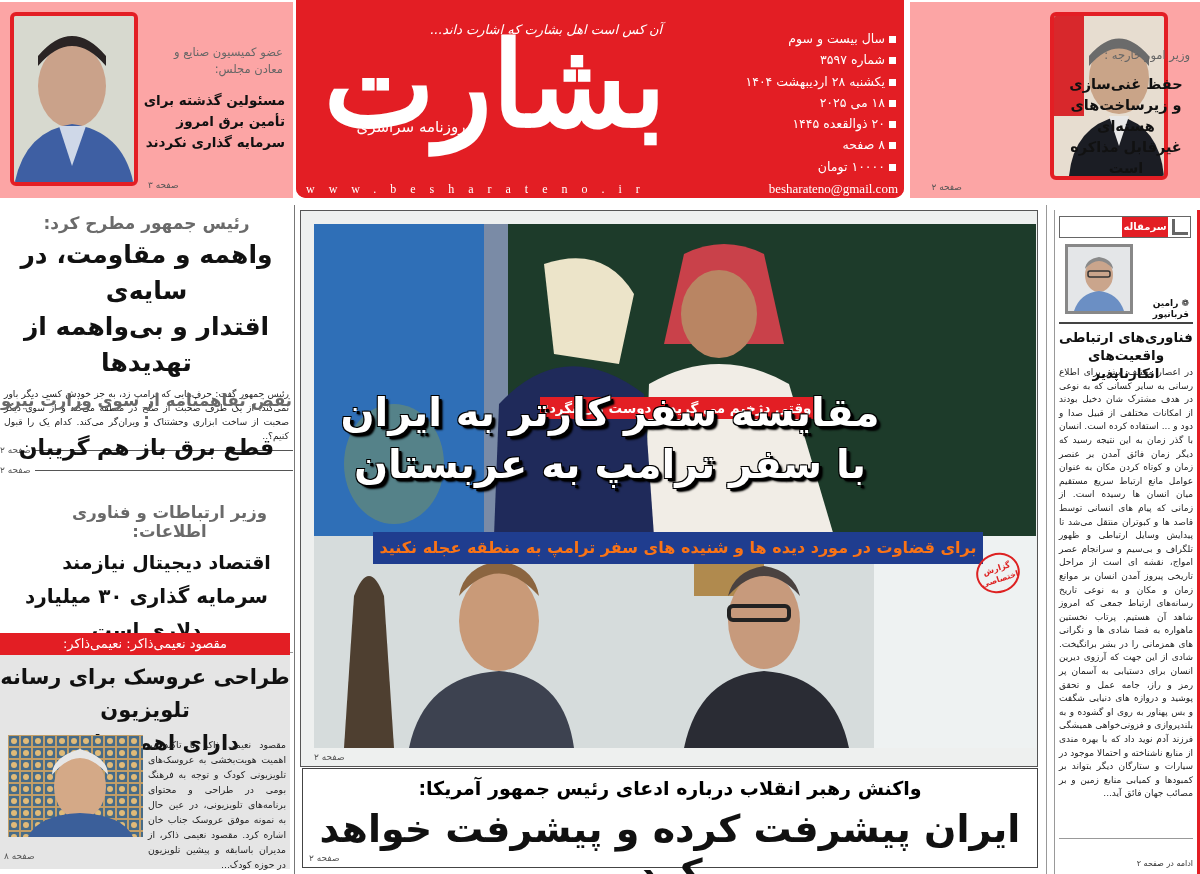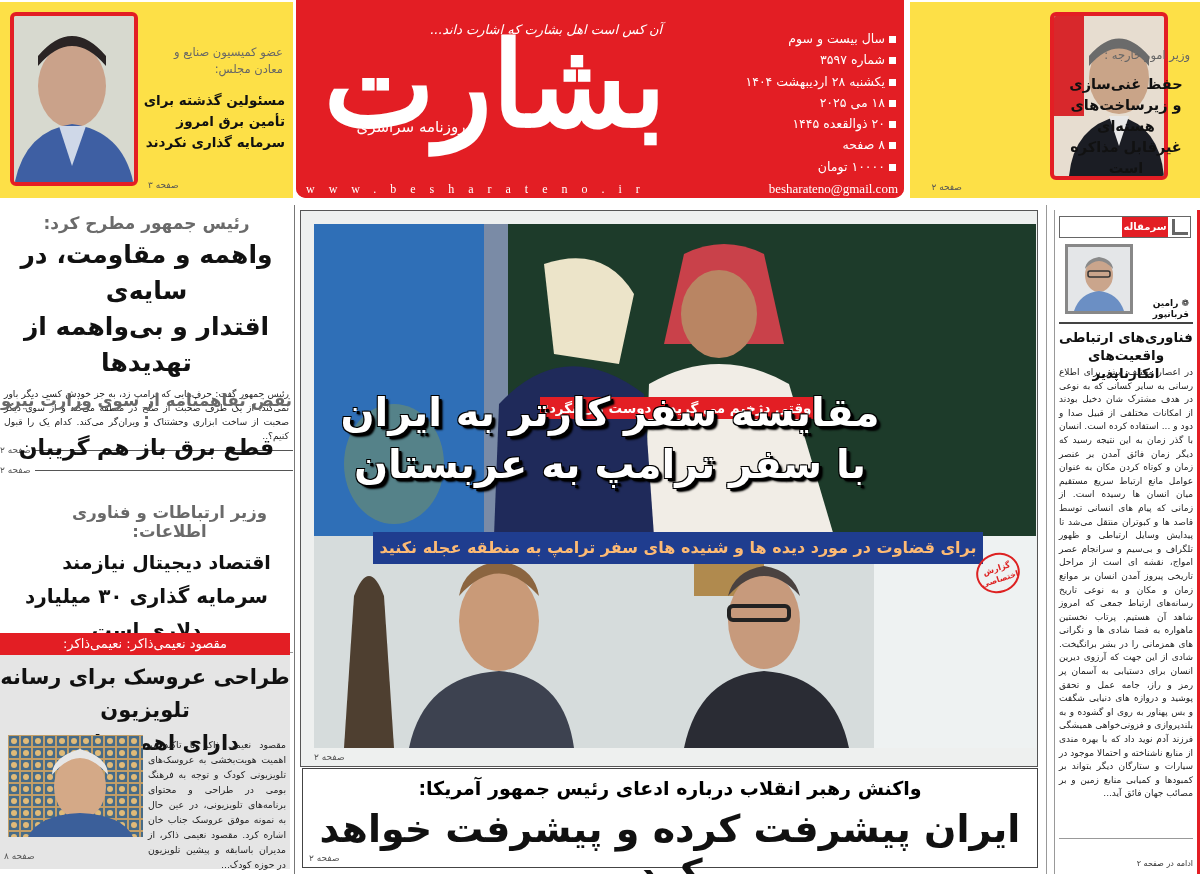--- a/index.html
+++ b/index.html
@@ -14,21 +14,21 @@
   .masthead .motto { position: absolute; left: 120px; top: 22px; width: 260px; color: #fff; font-family: "DejaVu Serif", serif; font-style: italic; font-size: 13px; text-align: center; }
   .masthead .subtitle { position: absolute; left: 55px; top: 118px; width: 120px; color: #fff; font-size: 15px; text-align: center; }
   .masthead .info { position: absolute; right: 8px; top: 28px; width: 130px; list-style: none; }
   .masthead .info li { color: #fff; font-size: 12.5px; line-height: 21.3px; white-space: nowrap; }
   .masthead .info li::before { content: ""; display: inline-block; width: 7px; height: 7px; background: #fff; margin-left: 4px; vertical-align: middle; }
   .masthead .urlbar { position: absolute; left: 0; right: 0; bottom: 0; height: 18px; background: #e31e24; display: flex; justify-content: space-between; align-items: center; padding: 0 6px 0 10px; direction: ltr; }
   .masthead .url { color: #fff; font-family: "Liberation Serif", serif; font-size: 12px; letter-spacing: 14px; }
   .masthead .email { color: #fff; font-family: "Liberation Serif", serif; font-size: 13px; }
 
   
-  .topbox { top: 2px; height: 196px; background: #fde047; }
+  .topbox { top: 2px; height: 196px; background: #fca5a5; }
   .topbox .photo { position: absolute; top: 10px; width: 108px; height: 168px; border: 4px solid #e31e24; border-radius: 6px; overflow: hidden; }
   .photo-face { position: absolute; inset: 0; }
   .topbox .kicker { position: absolute; font-size: 11.5px; color: #666; text-align: right; line-height: 17px; }
   .topbox .head { position: absolute; font-weight: bold; font-size: 14.5px; line-height: 21px; text-align: right; color: #111; }
   .pageref { position: absolute; font-size: 9px; color: #555; }
 
   
   .leftcol { left: 0; top: 205px; width: 293px; height: 669px; }
   .kick { font-size: 16px; color: #777; text-align: center; font-weight: bold; }
   .bighead { font-weight: bold; text-align: center; color: #111; }
@@ -36,21 +36,21 @@
   .small-body { font-size: 9.2px; color: #222; line-height: 14px; text-align: justify; }
 
   .redbar { background: #e31e24; color: #fff; text-align: center; font-size: 13px; height: 22px; line-height: 22px; }
 
   
   .main-frame { left: 300px; top: 210px; width: 738px; height: 557px; border: 1px solid #555; background: #eef0ef; }
   .hero1 { left: 314px; top: 224px; width: 722px; height: 312px; overflow: hidden; background: #1f3a2a; }
   .hero2 { left: 314px; top: 536px; width: 722px; height: 212px; overflow: hidden; background: #c9d2d4; }
   .tagline { left: 540px; top: 357px; width: 275px; height: 22px; background: #e31e24; color: #fff; font-weight: bold; font-size: 13.5px; text-align: center; line-height: 22px; margin-top: 40px; }
   .hero-title { left: 330px; top: 386px; width: 560px; color: #fff; font-weight: bold; font-size: 40px; line-height: 52px; text-align: center; text-shadow: 3px 3px 0 #000, -1px -1px 0 #000, 1px -1px 0 #000, -1px 1px 0 #000, 4px 4px 2px #000; }
-  .blue-strip { left: 373px; top: 532px; width: 610px; height: 32px; background: #1f3d8f; color: #fdba74; font-weight: bold; font-size: 16px; text-align: center; line-height: 32px; }
+  .blue-strip { left: 373px; top: 532px; width: 610px; height: 32px; background: #1f3d8f; color: #f97316; font-weight: bold; font-size: 16px; text-align: center; line-height: 32px; }
   .stamp { left: 976px; top: 553px; width: 44px; height: 40px; border: 2px solid #d22; border-radius: 50%; transform: rotate(-18deg); color: #d22; font-size: 8px; text-align: center; line-height: 11px; padding-top: 8px; font-weight: bold; }
 
   .bottom-box { left: 302px; top: 768px; width: 736px; height: 100px; border: 1px solid #444; background: #fff; }
   .bottom-box .kick2 { position: absolute; top: 8px; left: 0; right: 0; text-align: center; font-size: 19px; font-weight: bold; color: #000000; }
   .bottom-box .head2 { position: absolute; top: 38px; left: 0; right: 0; text-align: center; font-size: 38px; font-weight: bold; color: #111; }
 
   
   .edcol { left: 1054px; top: 210px; width: 146px; height: 664px; border-right: 3px solid #e31e24; border-left: 1px solid #999; }
   .ed-label-box { position: absolute; right: 6px; top: 6px; width: 132px; height: 22px; border: 1px solid #666; background: #fff; }
   .ed-label { position: absolute; right: 22px; top: 0; width: 46px; height: 20px; background: #e31e24; color: #fff; font-size: 10px; font-weight: bold; text-align: center; line-height: 20px; }

